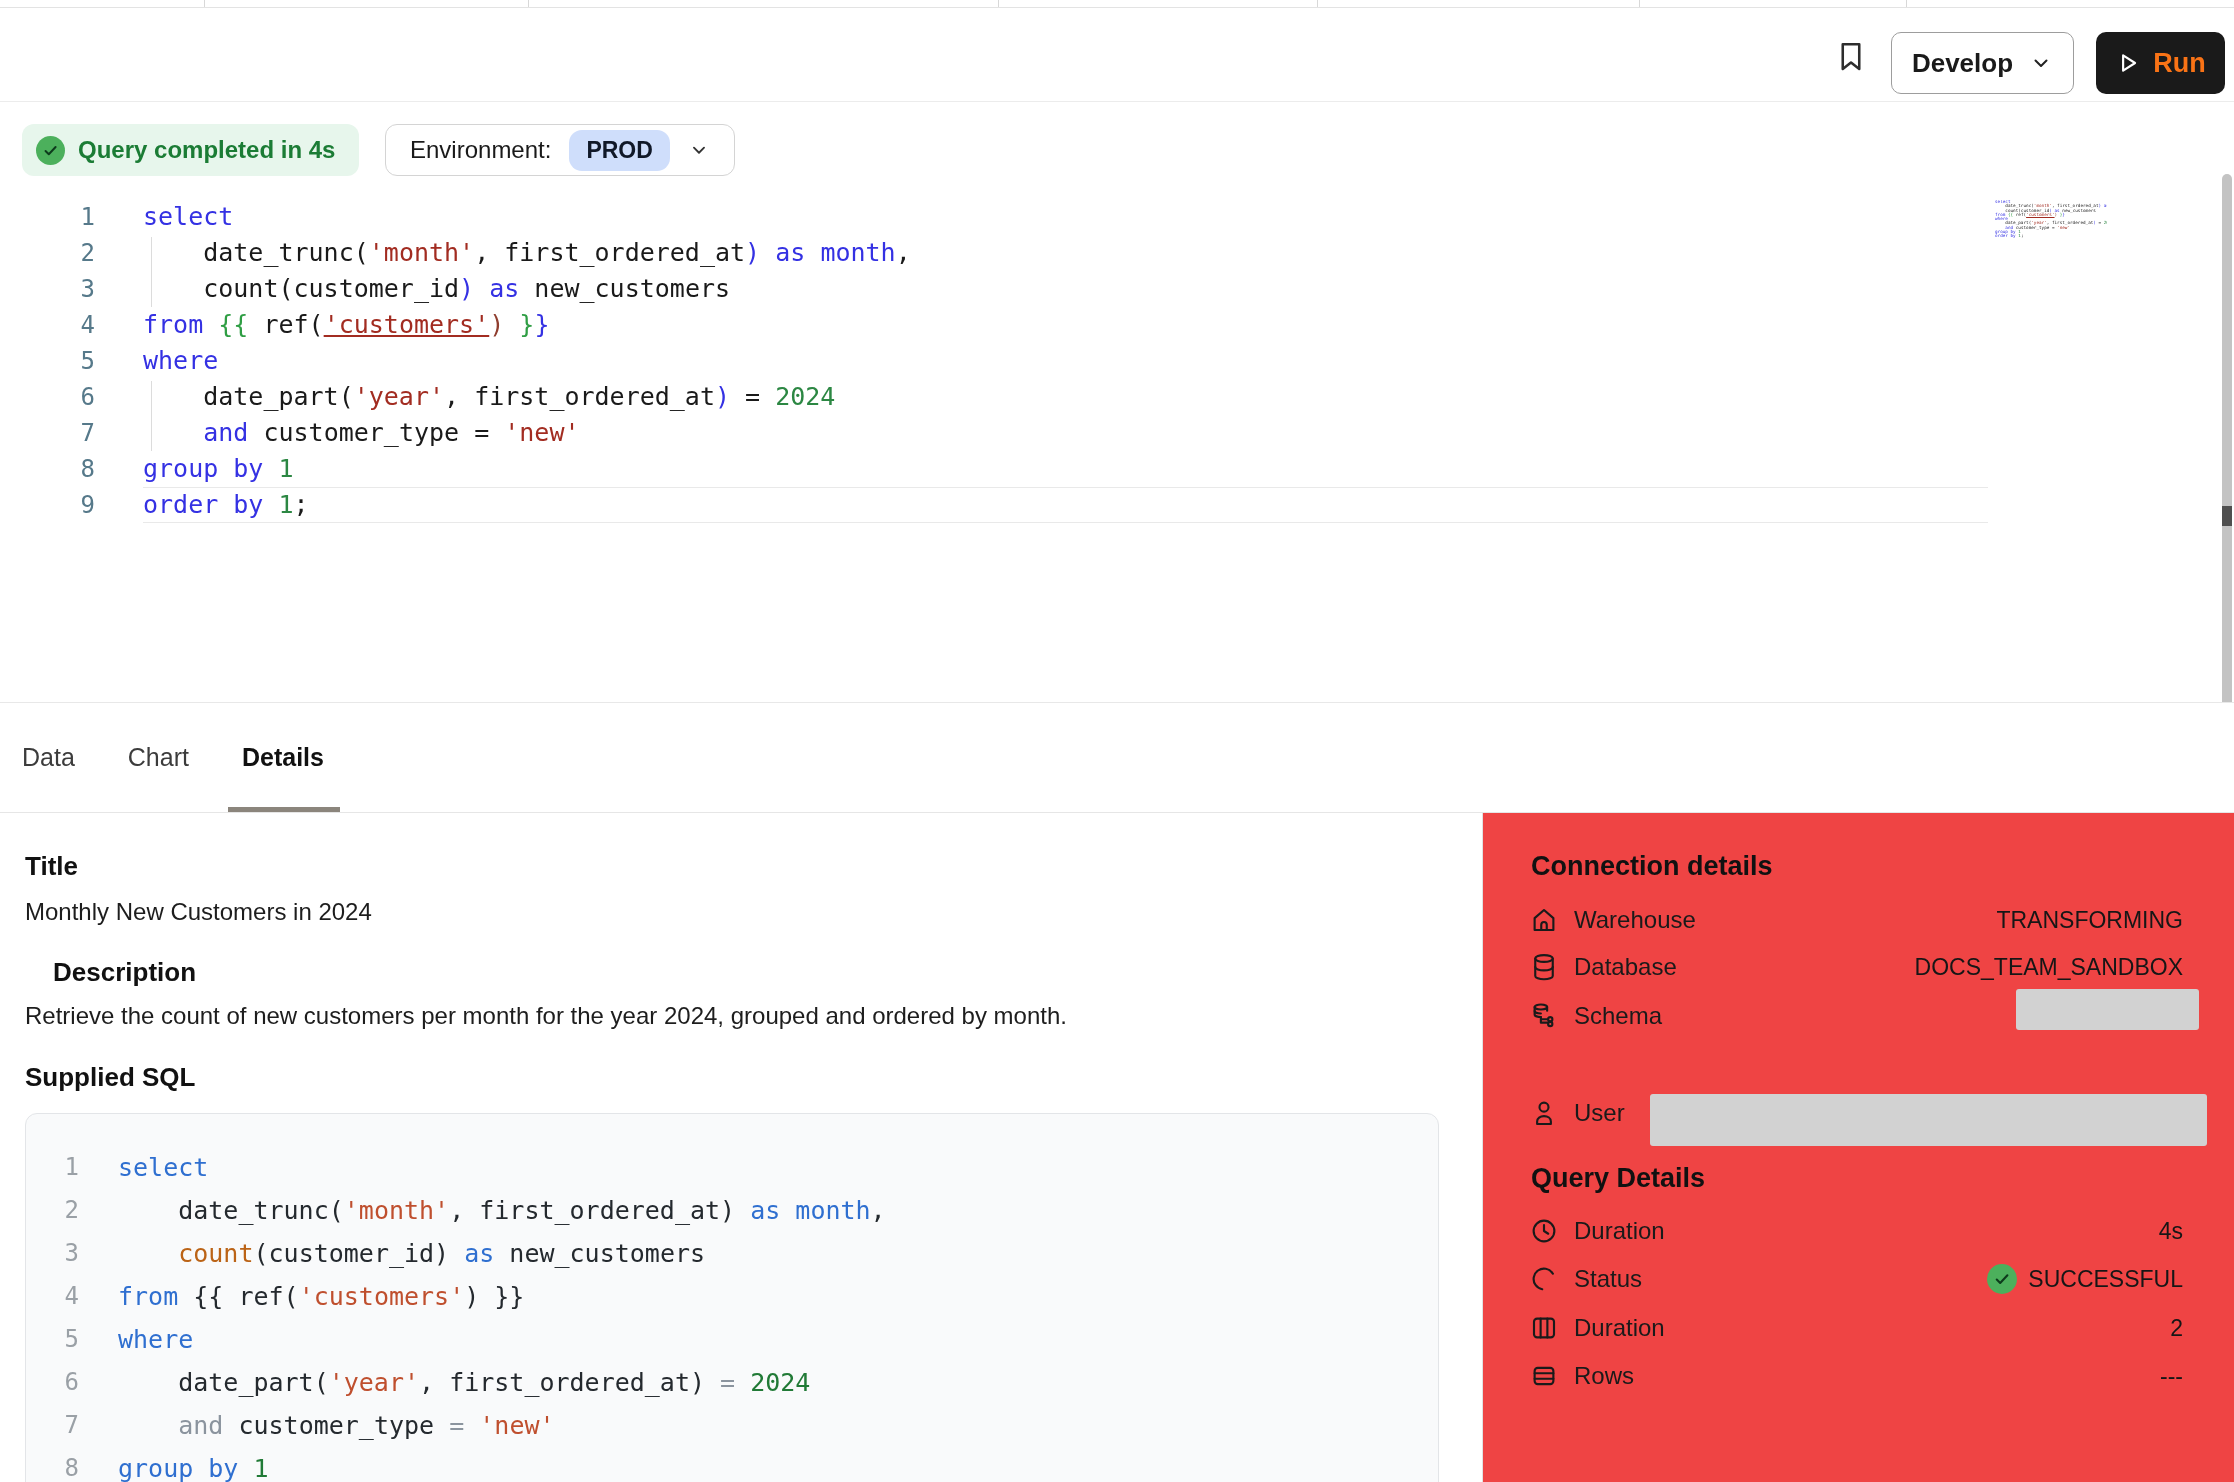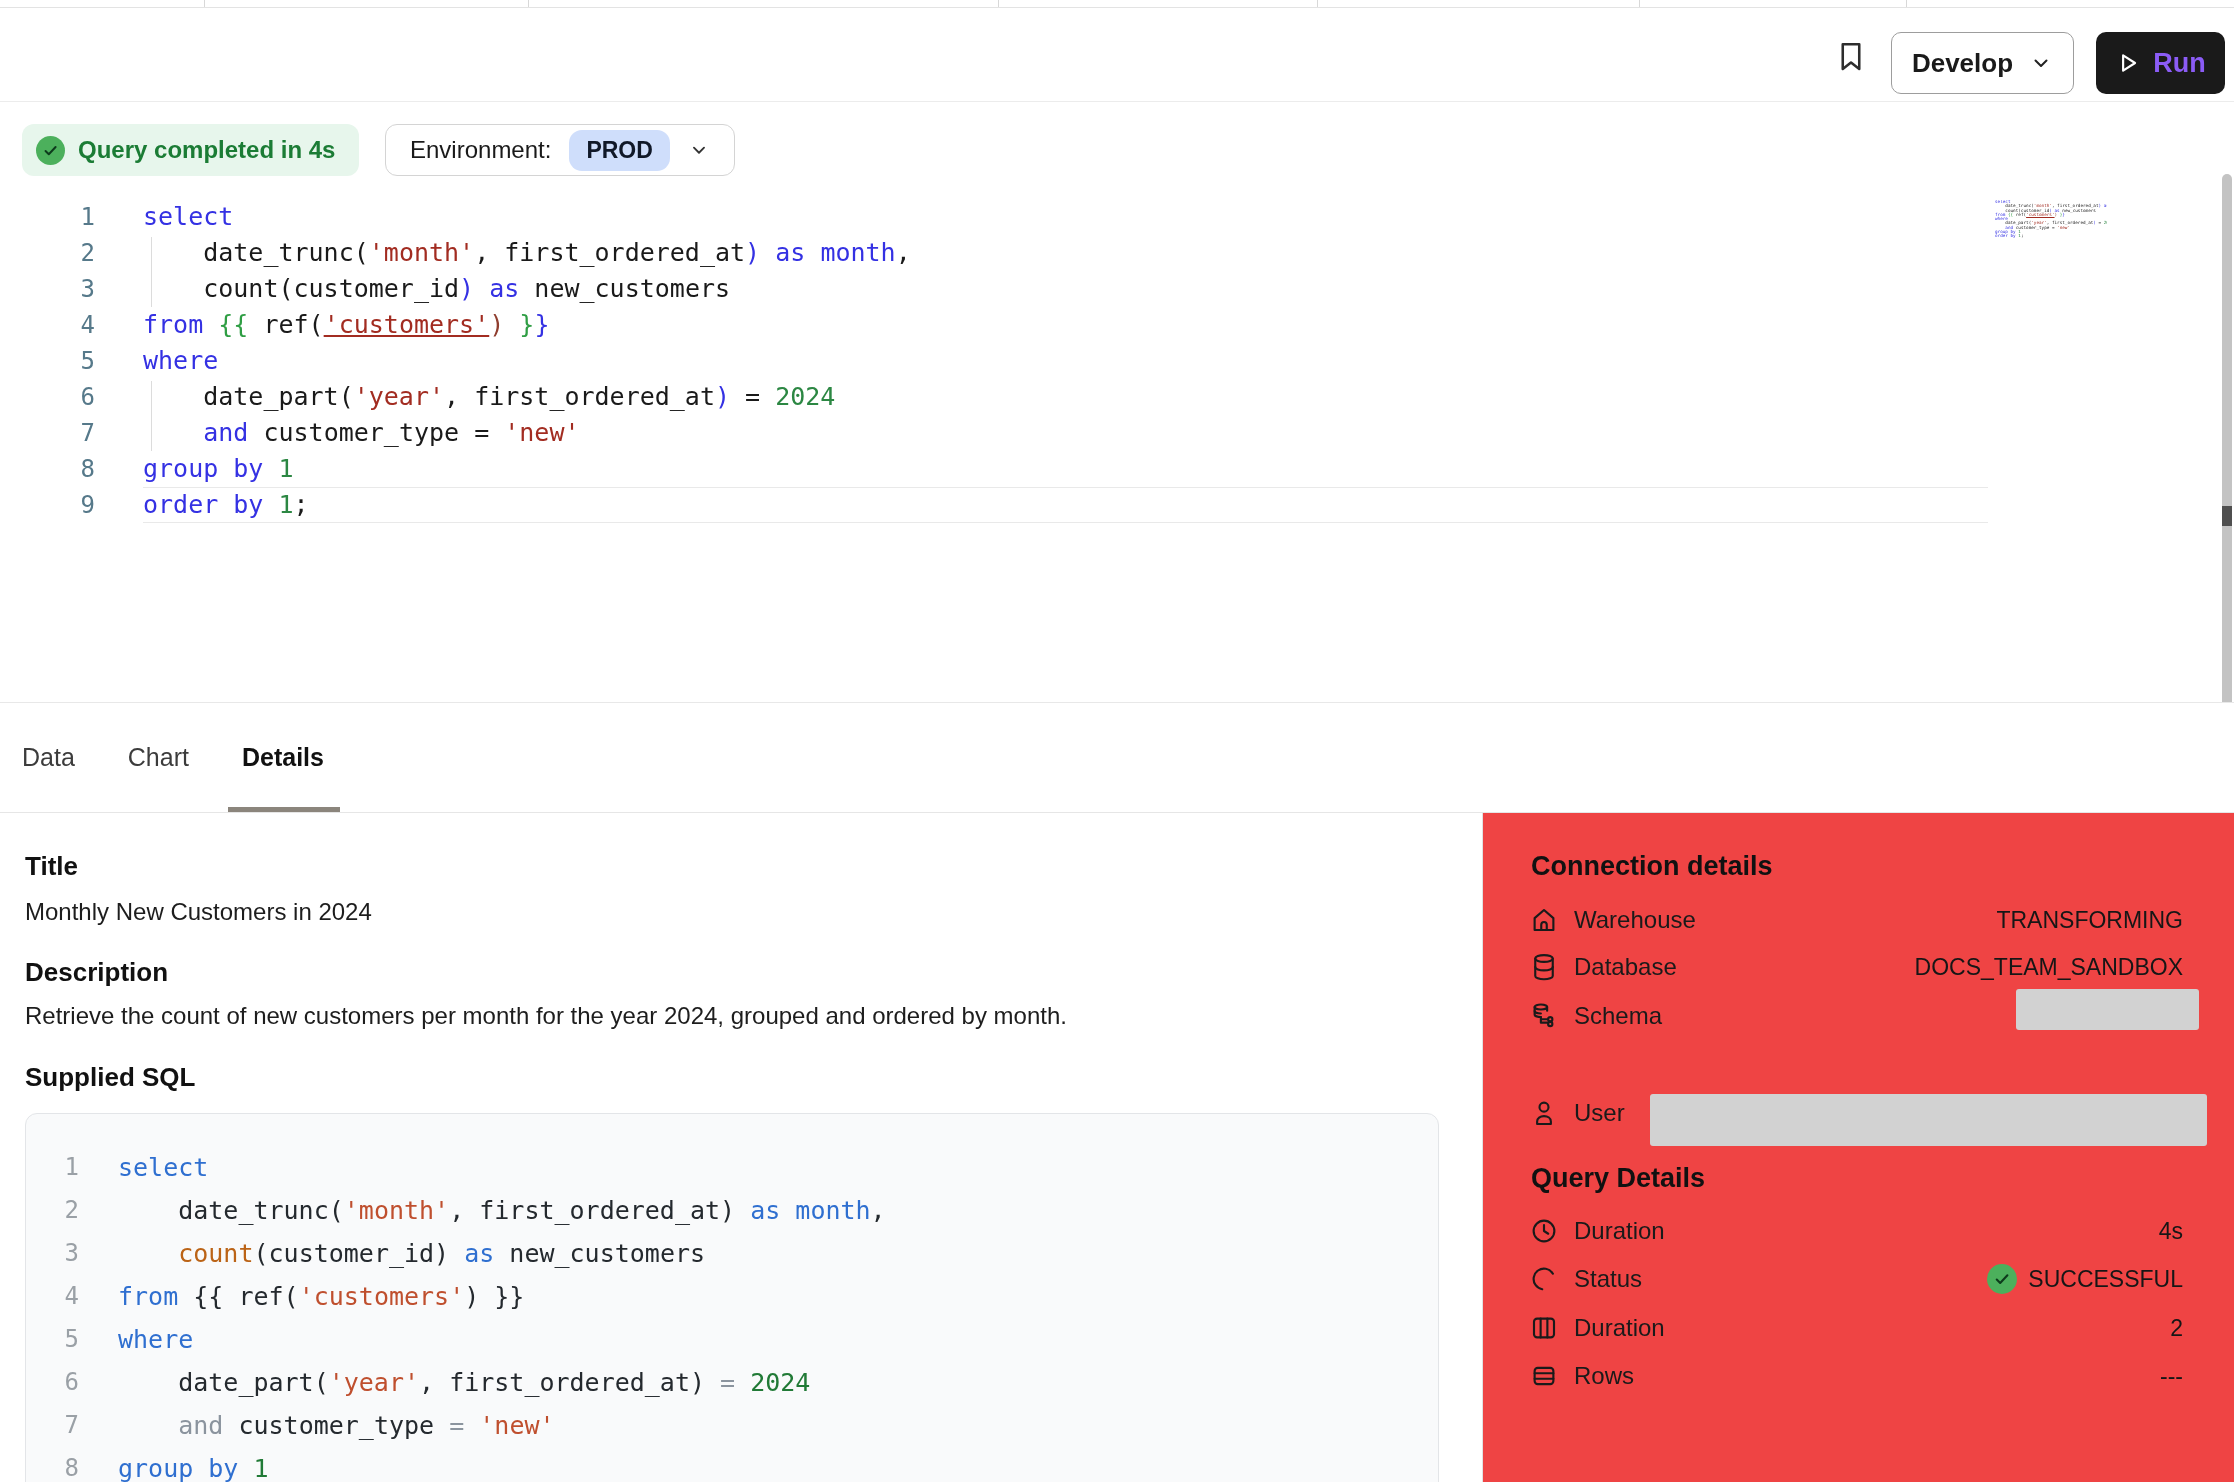--- a/index.html
+++ b/index.html
@@ -11,21 +11,21 @@
   .strip-div{position:absolute;top:0;width:1px;height:7px;background:#d8d8d8;}
 
   
   .header{position:absolute;top:8px;left:0;width:100%;height:94px;background:#fff;border-bottom:1px solid #ececec;box-sizing:border-box;}
   .icon svg{width:100%;height:100%;display:block;}
   .bookmark-btn{position:absolute;left:1833px;top:30px;width:36px;height:38px;color:#2d2d2d;cursor:pointer;}
   .btn-develop{position:absolute;left:1891px;top:24px;width:183px;height:62px;border:1.5px solid #9d9d9d;border-radius:10px;
     background:#fff;display:flex;align-items:center;justify-content:center;gap:16px;font-size:26px;font-weight:600;box-sizing:border-box;cursor:pointer;}
   .btn-develop .chev{width:24px;height:24px;color:#222;}
   .btn-run{position:absolute;left:2096px;top:24px;width:129px;height:62px;background:var(--c-run-button-bg,#1a1a1a);border-radius:10px;
-    color:#8b5cf6;display:flex;align-items:center;justify-content:center;gap:12px;font-size:27px;font-weight:600;cursor:pointer;}
+    color:#f97316;display:flex;align-items:center;justify-content:center;gap:12px;font-size:27px;font-weight:600;cursor:pointer;}
   .btn-run .play{width:26px;height:26px;color:#fff;}
 
   
   .pill-success{position:absolute;left:22px;top:124px;height:52px;background:var(--c-success-bg,#e7f6ec);border-radius:12px;
     display:flex;align-items:center;gap:13px;padding:0 24px 0 14px;color:var(--c-success-text,#1b7c35);font-size:24px;font-weight:600;}
   .check-circle{width:29px;height:29px;border-radius:50%;background:var(--c-success-green,#4cb05c);display:flex;align-items:center;justify-content:center;color:#0d3b1c;flex:0 0 29px;}
   .check-circle svg{width:17px;height:17px;}
   .pill-env{position:absolute;left:385px;top:124px;height:52px;border:1px solid #d4d4d4;border-radius:12px;background:#fff;
     display:flex;align-items:center;gap:18px;padding:0 24px;font-size:24px;box-sizing:border-box;cursor:pointer;}
   .prod-badge{background:var(--c-prod-badge-bg,#cfdefb);color:var(--c-prod-badge-text,#101828);border-radius:13px;padding:7px 17px;font-size:23px;font-weight:600;}
@@ -63,21 +63,21 @@
   .tabs{position:absolute;top:703px;left:0;width:100%;height:110px;display:flex;align-items:center;padding-left:20px;gap:49px;
     border-bottom:1px solid #e6e6e6;box-sizing:border-box;background:#fff;}
   .tab{font-size:25px;color:#3c3c3c;position:relative;height:100%;display:flex;align-items:center;padding:0 2px;cursor:pointer;}
   .tab.active{font-weight:700;color:#111;}
   .tab-underline{position:absolute;left:-12px;right:-14px;bottom:0;height:5px;background:#8b857c;}
 
   
   .h-block{position:absolute;left:25px;font-size:26px;font-weight:700;color:#111;}
   .v-block{position:absolute;left:25px;font-size:24px;color:#1d1d1d;}
   .h-title{top:851px;} .v-title{top:898px;}
-  .h-desc{top:957px;}  .v-desc{top:1002px;}
+  .h-desc{top:957px;margin-left:28px;}  .v-desc{top:1002px;}
   .h-sql{top:1062px;}
   .sql-card{position:absolute;left:25px;top:1113px;width:1414px;height:520px;border:1px solid #e3e5e8;border-radius:12px;
     background:#f9fafb;box-sizing:border-box;padding-top:32px;overflow:hidden;}
   .sq-line{display:flex;height:43px;line-height:43px;font-family:"DejaVu Sans Mono",monospace;font-size:25px;}
   .sq-ln{flex:0 0 53px;width:53px;text-align:right;color:var(--c-sql-gutter,#9aa0a6);font-size:24px;}
   .sq-code{margin-left:39px;white-space:pre;color:var(--c-sql-plain,#24292e);}
   .t-k{color:var(--c-sql-keyword,#2f6fd0);}
   .t-p{color:var(--c-sql-plain,#24292e);}
   .t-s{color:var(--c-sql-string,#bf4f2e);}
   .t-f{color:var(--c-sql-function,#bb6316);}

